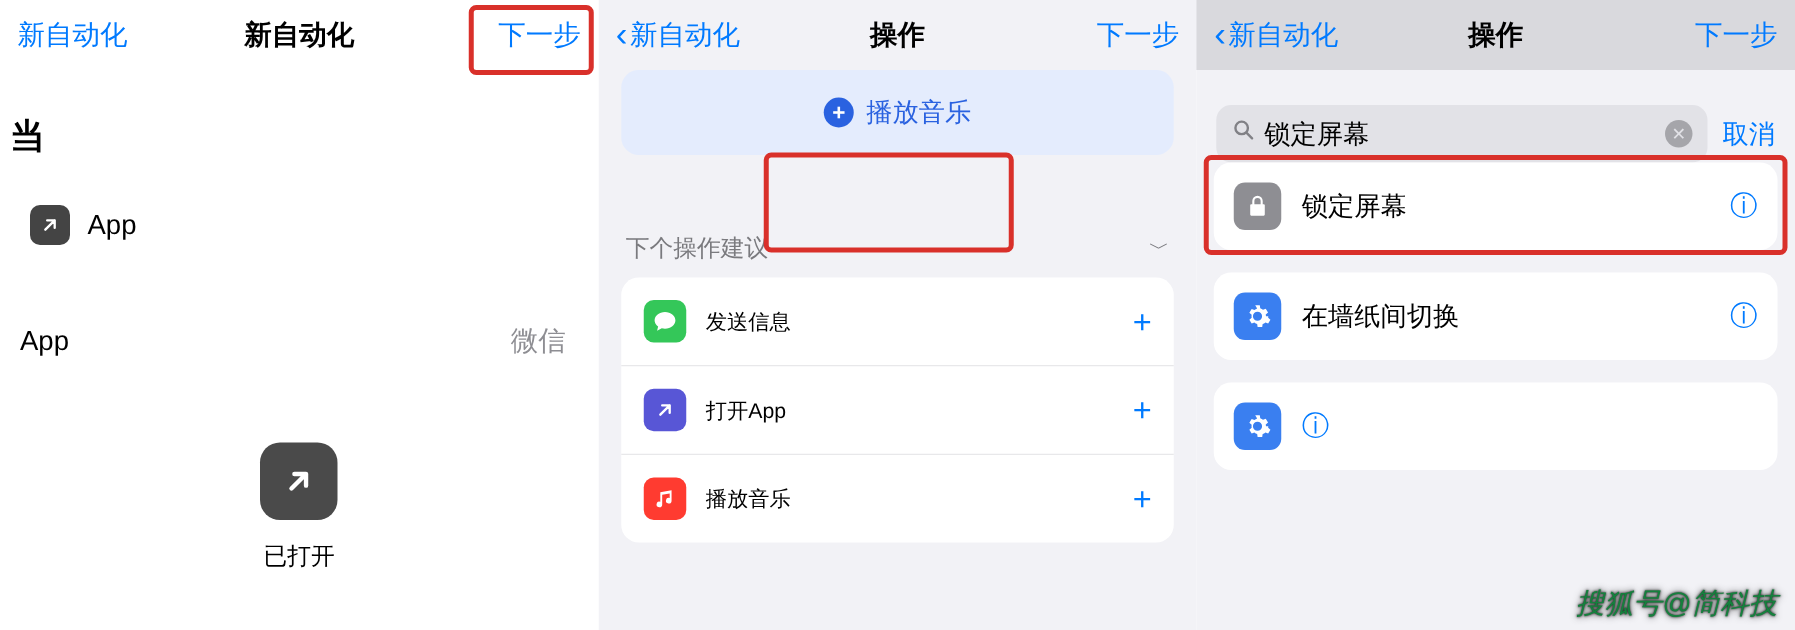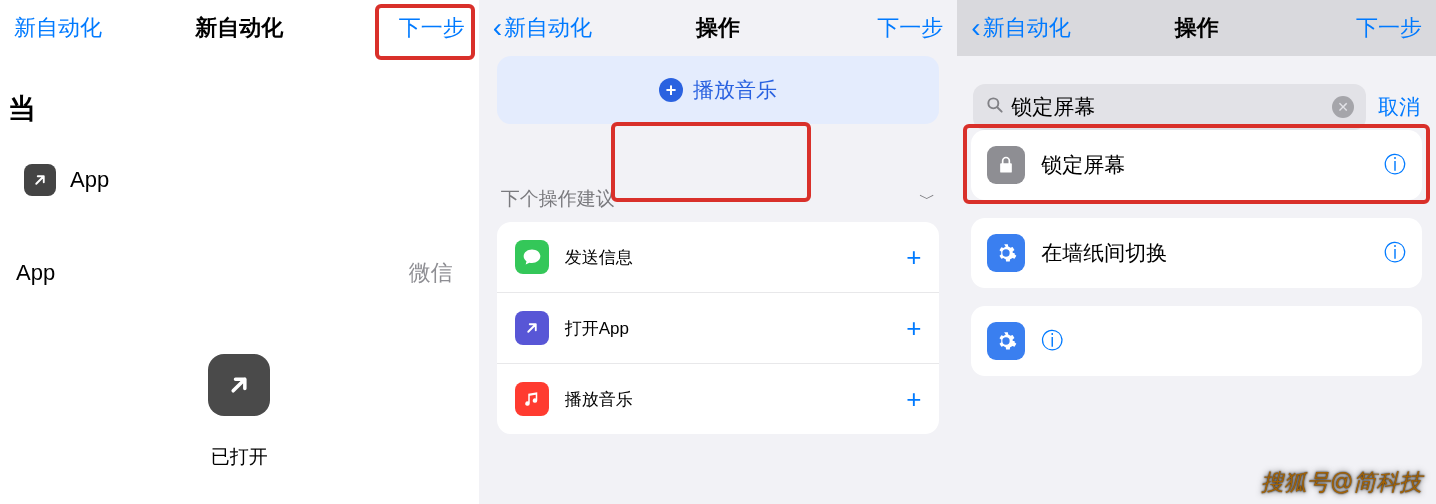--- a/index.html
+++ b/index.html
@@ -17,21 +17,21 @@
     .p1-header { font-size: 28px; font-weight: 700; padding: 34px 0 20px 0; color: #000; }
     .p1-row-app { background: #fff; border-radius: 12px; padding: 16px; display: flex; align-items: center; margin: 0 0 0 0; }
     .p1-app-icon { width: 32px; height: 32px; border-radius: 8px; background: #444; display: flex; align-items: center; justify-content: center; margin-right: 14px; }
     .p1-app-txt { font-size: 22px; }
     .p1-row-sel { margin-top: 30px; display: flex; justify-content: space-between; align-items: center; padding: 16px 18px 16px 8px; background:#fff; }
     .p1-row-sel .k { font-size: 22px; color: #000; }
     .p1-row-sel .v { font-size: 22px; color: #8e8e93; margin-left: 27px; }
     .p1-btns { display: flex; justify-content: space-around; margin-top: 50px; padding: 0 30px; }
     .p1-btn { display: flex; flex-direction: column; align-items: center; }
     .p1-btn-icon { width: 62px; height: 62px; border-radius: 16px; background: #4a4a4a; display: flex; align-items: center; justify-content: center; }
-    .p1-btn-lbl { margin-top: 28px; font-size: 19px; color: #000; }
+    .p1-btn-lbl { margin-top: 16px; font-size: 19px; color: #000; }
 
     
     .p2-sub { color: #8e8e93; font-size: 19px; padding: 28px 18px 18px 18px; }
     .p2-add { margin: 0 18px; background: #e4ecfd; border-radius: 14px; padding: 20px; display: flex; align-items: center; justify-content: center; color: #2a62e0; font-size: 21px; font-weight: 500; }
     .p2-add-plus { width: 24px; height: 24px; border-radius: 50%; background: #2a62e0; color: #fff; display: flex; align-items: center; justify-content: center; font-size: 18px; margin-right: 10px; font-weight:700; }
     .p2-sec-h { display: flex; justify-content: space-between; align-items: center; padding: 0 22px; color: #7a7a7e; font-size: 19px; margin-top: 62px; }
     .p2-list { margin: 10px 18px 0 18px; background: #fff; border-radius: 14px; }
     .p2-item { display: flex; align-items: center; padding: 18px 18px; border-bottom: 1px solid #e8e8ea; }
     .p2-item:last-child { border-bottom: none; }
     .p2-iicon { width: 34px; height: 34px; border-radius: 8px; display: flex; align-items: center; justify-content: center; margin-right: 16px; color:#fff; }
@@ -44,21 +44,21 @@
     .p3-sicon { color: #818186; font-size: 20px; margin-right: 6px; }
     .p3-sinp { flex: 1; border: none; background: transparent; font-size: 21px; outline: none; }
     .p3-clear { width: 22px; height: 22px; border-radius: 50%; background: #a5a5aa; color: #e2e2e7; display: flex; align-items: center; justify-content: center; font-size: 14px; }
     .p3-cancel { color: #007aff; font-size: 21px; }
     .p3-sec-h { font-size: 24px; font-weight: 700; padding: 50px 20px 14px 20px; }
     .p3-card { margin: 0 14px 18px 14px; background: #fff; border-radius: 14px; padding: 16px 16px; display: flex; align-items: center; }
     .p3-cicon { width: 38px; height: 38px; border-radius: 9px; display:flex; align-items:center; justify-content:center; margin-right: 16px; color:#fff; }
     .p3-clbl { flex: 1; font-size: 21px; font-weight: 500; }
     .p3-info { color: #007aff; font-size: 22px; }
 
-    .watermark { position: absolute; right: 14px; bottom: 6px; font-size: 23px; color: #a16207; font-style: italic; text-shadow: 0 0 6px rgba(0,0,0,.8), 0 0 2px #000; font-weight:500; }
+    .watermark { position: absolute; right: 14px; bottom: 6px; font-size: 23px; color: #15803d; font-style: italic; text-shadow: 0 0 6px rgba(0,0,0,.8), 0 0 2px #000; font-weight:500; }
     .pane3 .navbar { background: #d9d9dd; }
   </style>
 </head>
 <body>
 
 <div class="pane pane1">
   <div class="navbar">
     <div class="nav-left">新自动化</div>
     <div class="nav-title">新自动化</div>
     <div class="nav-right">下一步</div>

